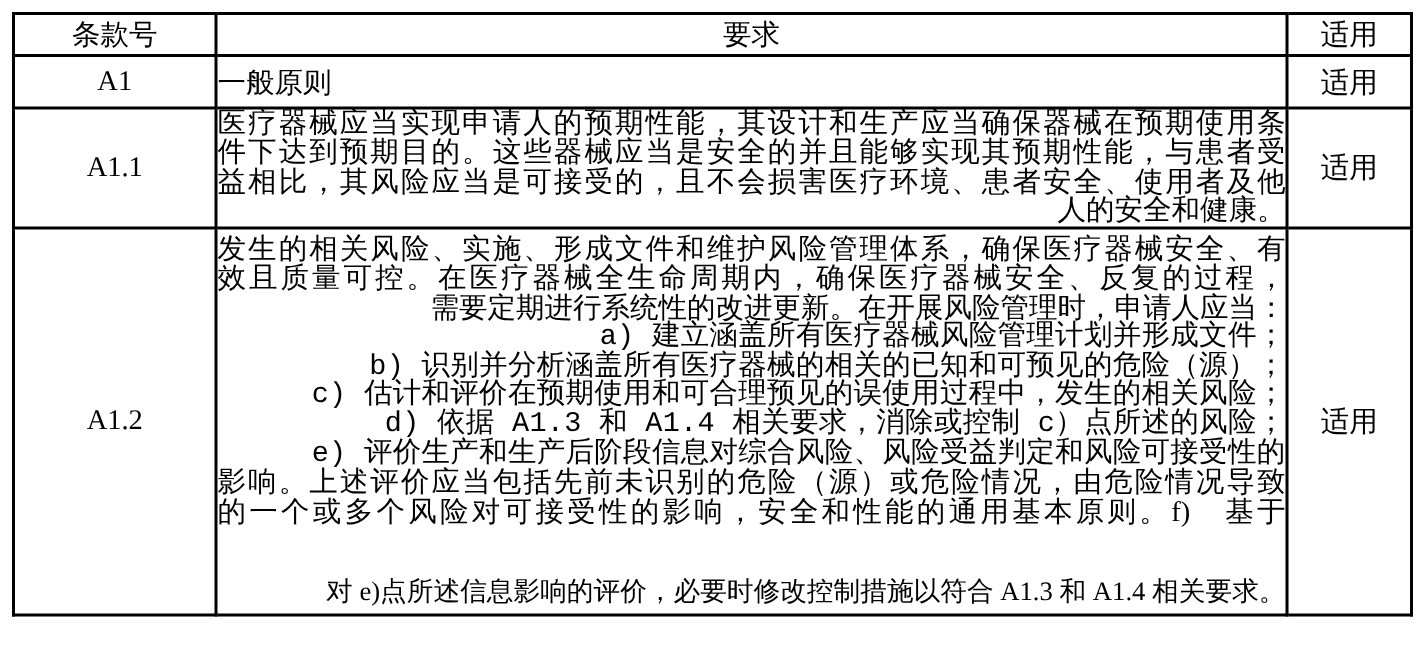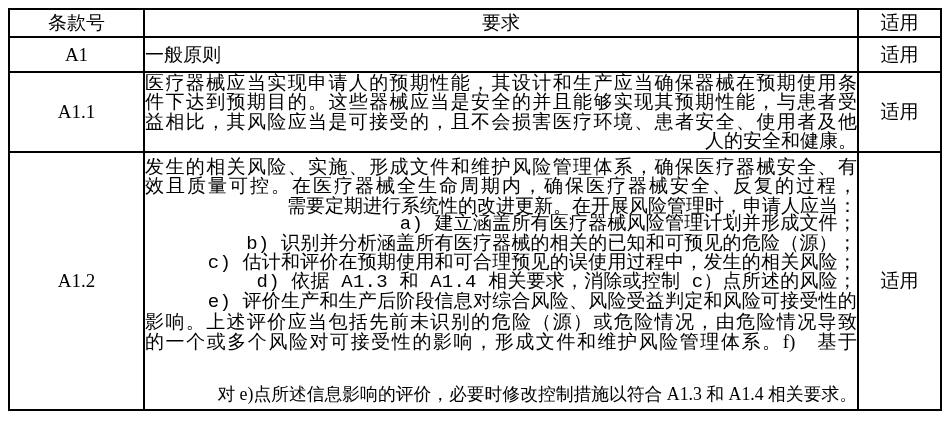--- a/index.html
+++ b/index.html
@@ -81,19 +81,19 @@
     <td class="req-body">
       <div class="line fill">发生的相关风险、实施、形成文件和维护风险管理体系，确保医疗器械安全、有</div>
       <div class="line fill">效且质量可控。在医疗器械全生命周期内，确保医疗器械安全、反复的过程，</div>
       <div class="line">需要定期进行系统性的改进更新。在开展风险管理时，申请人应当：</div>
       <div class="line indent">a) 建立涵盖所有医疗器械风险管理计划并形成文件；</div>
       <div class="line indent">b) 识别并分析涵盖所有医疗器械的相关的已知和可预见的危险（源）；</div>
       <div class="line indent">c) 估计和评价在预期使用和可合理预见的误使用过程中，发生的相关风险；</div>
       <div class="line indent">d) 依据 A1.3 和 A1.4 相关要求，消除或控制 c）点所述的风险；</div>
       <div class="line indent">e) 评价生产和生产后阶段信息对综合风险、风险受益判定和风险可接受性的</div>
       <div class="line fill">影响。上述评价应当包括先前未识别的危险（源）或危险情况，由危险情况导致</div>
-      <div class="line fill">的一个或多个风险对可接受性的影响，形成文件和维护风险管理体系。f)　基于</div>
+      <div class="line fill">的一个或多个风险对可接受性的影响，安全和性能的通用基本原则。f)　基于</div>
       <div class="line tight">对 e)点所述信息影响的评价，必要时修改控制措施以符合 A1.3 和 A1.4 相关要求。</div>
     </td>
     <td class="center">适用</td>
   </tr>
 </tbody>
   </table>
 
 </body></html>

